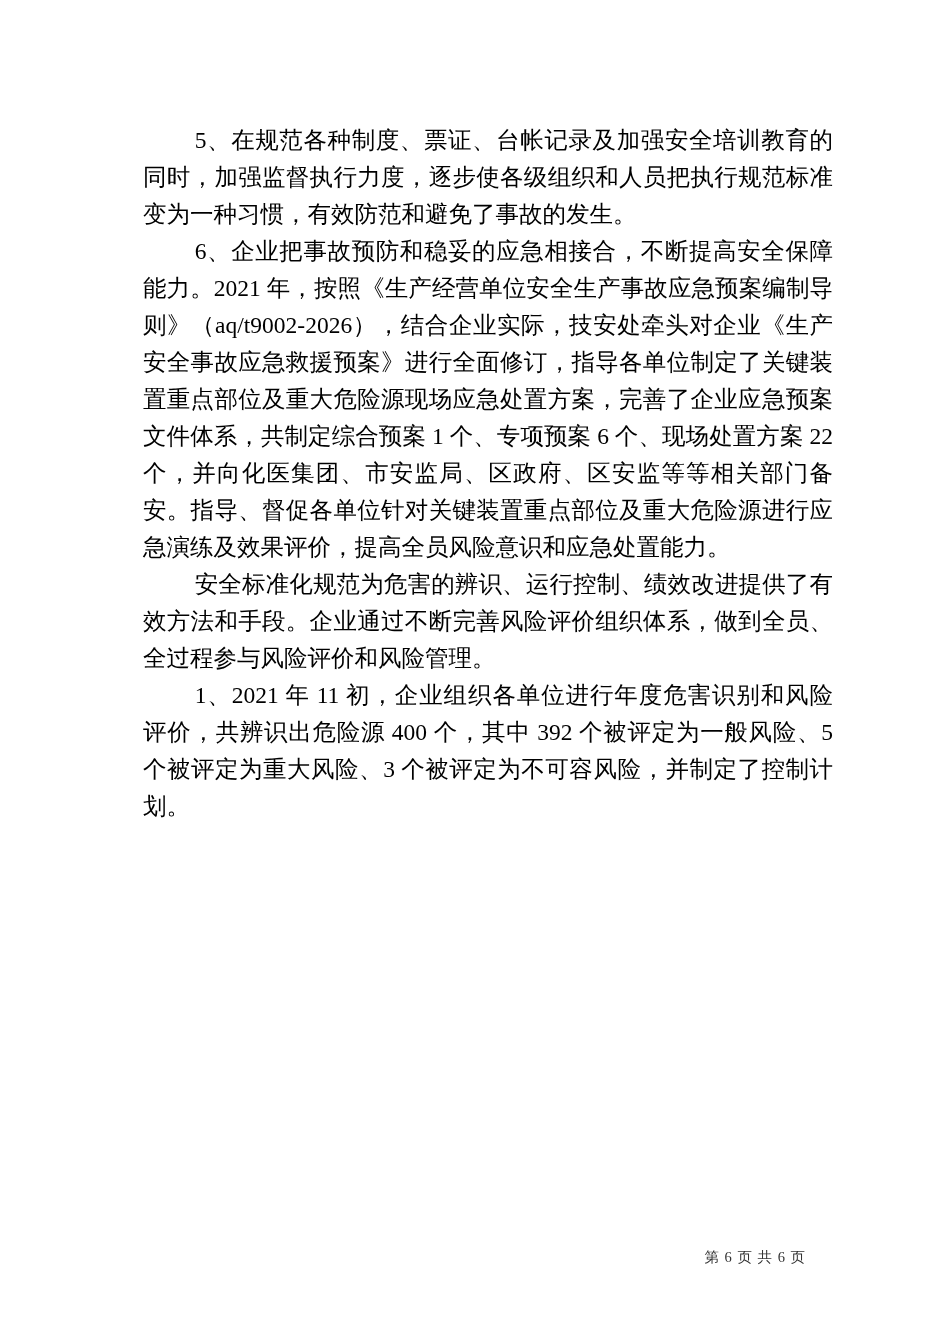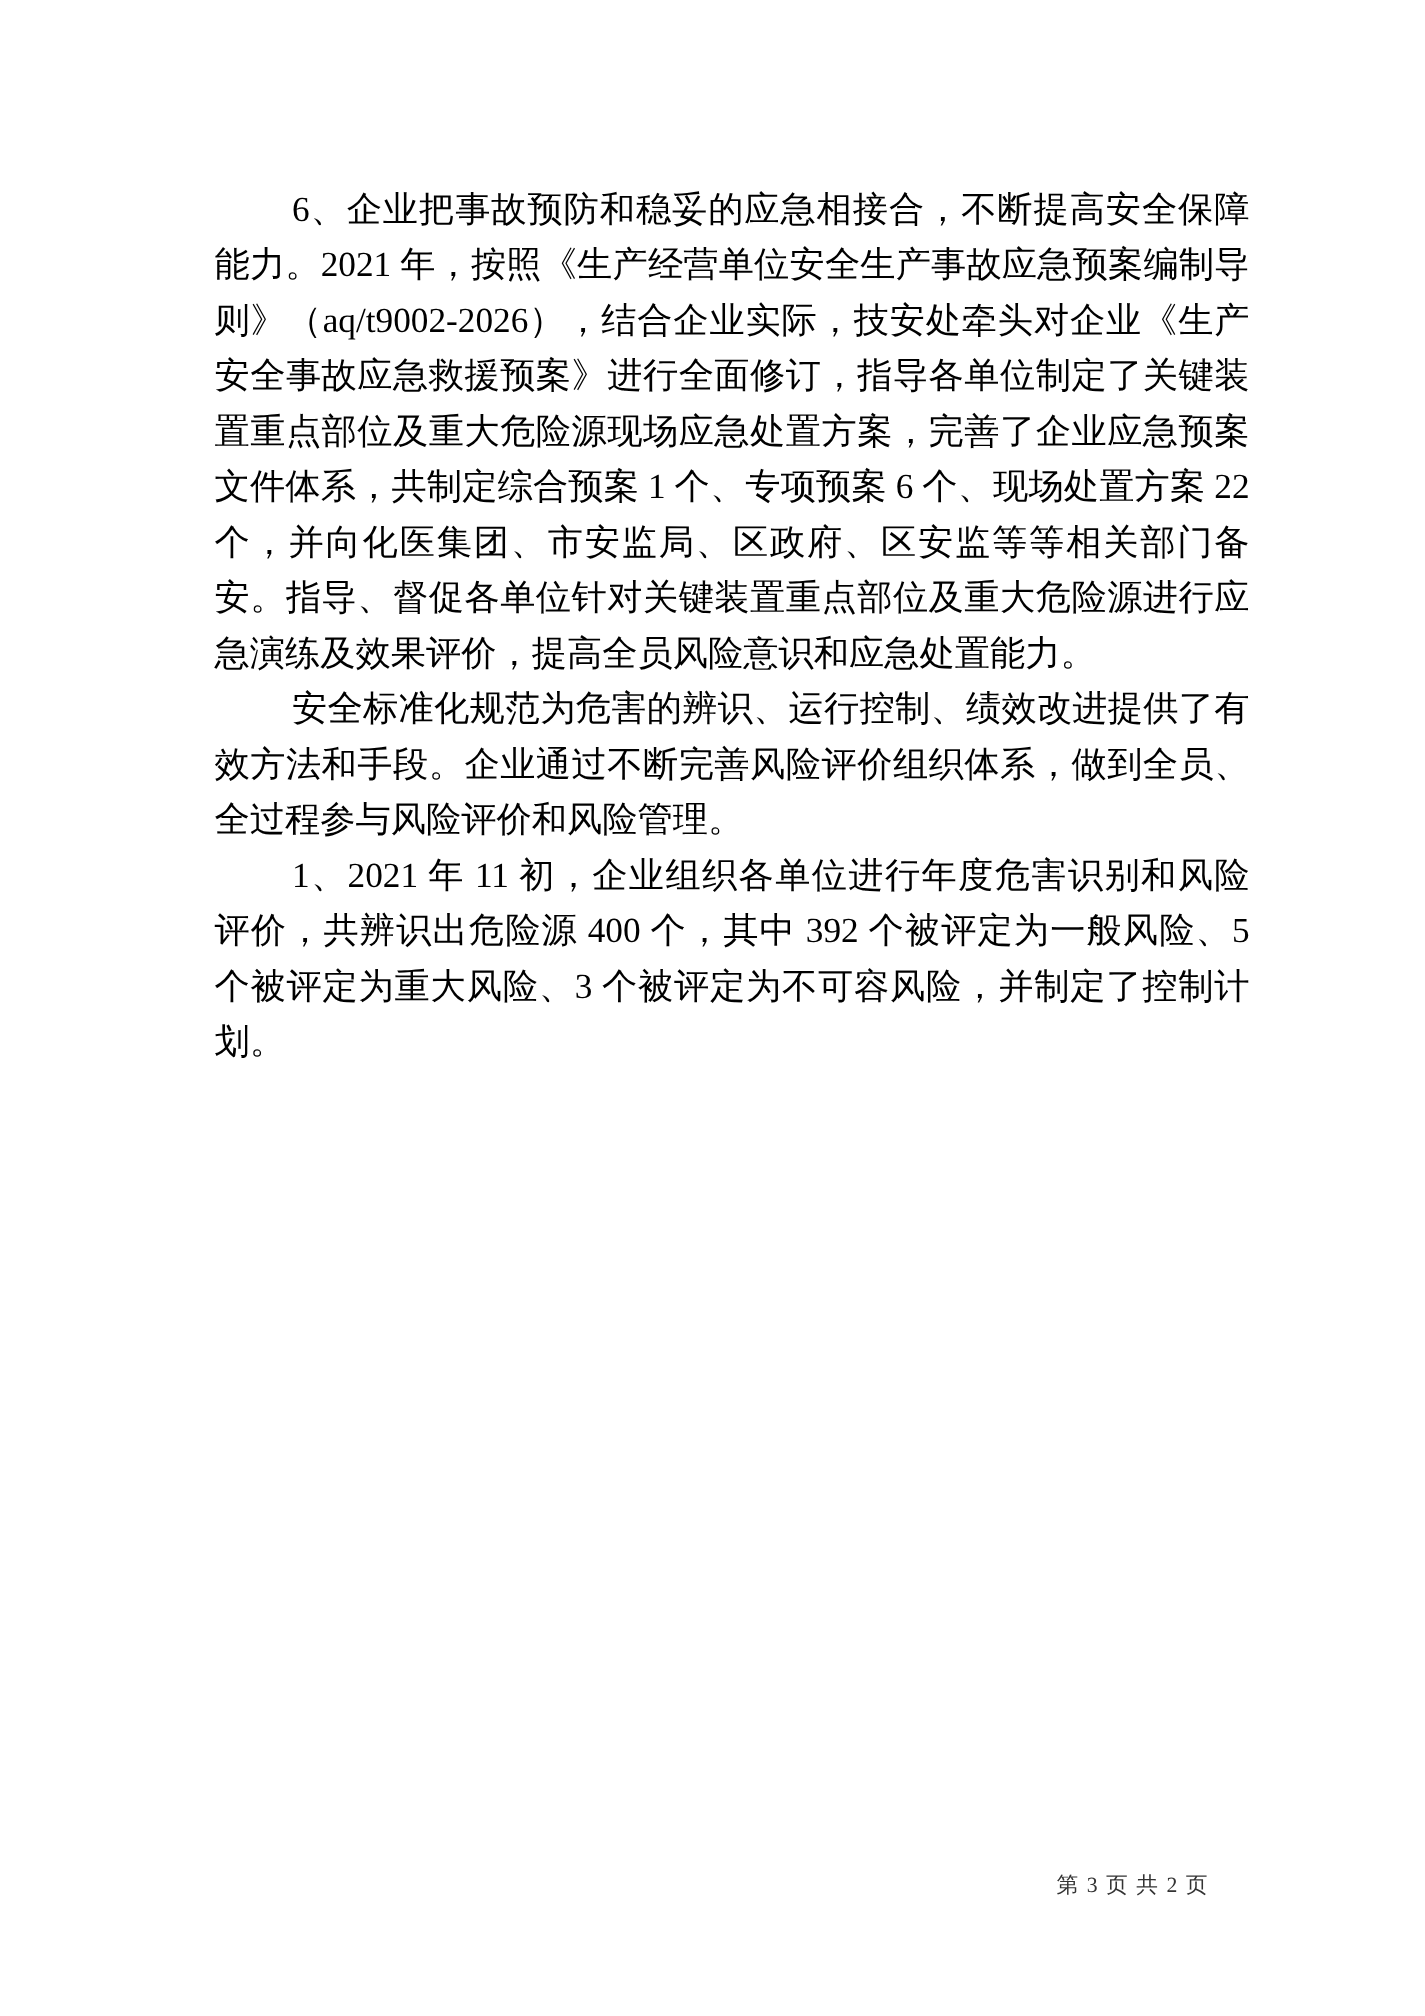--- a/index.html
+++ b/index.html
@@ -53,20 +53,21 @@
     color: #333333;
     letter-spacing: 1px;
     font-family: "Liberation Serif", "DejaVu Serif", serif;
   }
 </style>
 </head>
 <body>
 
 <div class="page">
   <div class="content" id="doc-content">
+      <p class="para">5、在规范各种制度、票证、台帐记录及加强安全培训教育的同时，加强监督执行力度，逐步使各级组织和人员把执行规范标准变为一种习惯，有效防范和避免了事故的发生。</p>
       <p class="para">6、企业把事故预防和稳妥的应急相接合，不断提高安全保障能力。2021 年，按照《生产经营单位安全生产事故应急预案编制导则》（aq/t9002-2026），结合企业实际，技安处牵头对企业《生产安全事故应急救援预案》进行全面修订，指导各单位制定了关键装置重点部位及重大危险源现场应急处置方案，完善了企业应急预案文件体系，共制定综合预案 1 个、专项预案 6 个、现场处置方案 22 个，并向化医集团、市安监局、区政府、区安监等等相关部门备安。指导、督促各单位针对关键装置重点部位及重大危险源进行应急演练及效果评价，提高全员风险意识和应急处置能力。</p>
       <p class="para">安全标准化规范为危害的辨识、运行控制、绩效改进提供了有效方法和手段。企业通过不断完善风险评价组织体系，做到全员、全过程参与风险评价和风险管理。</p>
       <p class="para">1、2021 年 11 初，企业组织各单位进行年度危害识别和风险评价，共辨识出危险源 400 个，其中 392 个被评定为一般风险、5 个被评定为重大风险、3 个被评定为不可容风险，并制定了控制计划。</p>
     </div>
   <div class="footer">
-    <span class="footer-text">第 3 页 共 2 页</span>
+    <span class="footer-text">第 6 页 共 6 页</span>
   </div>
 </div>
 
 </body></html>

